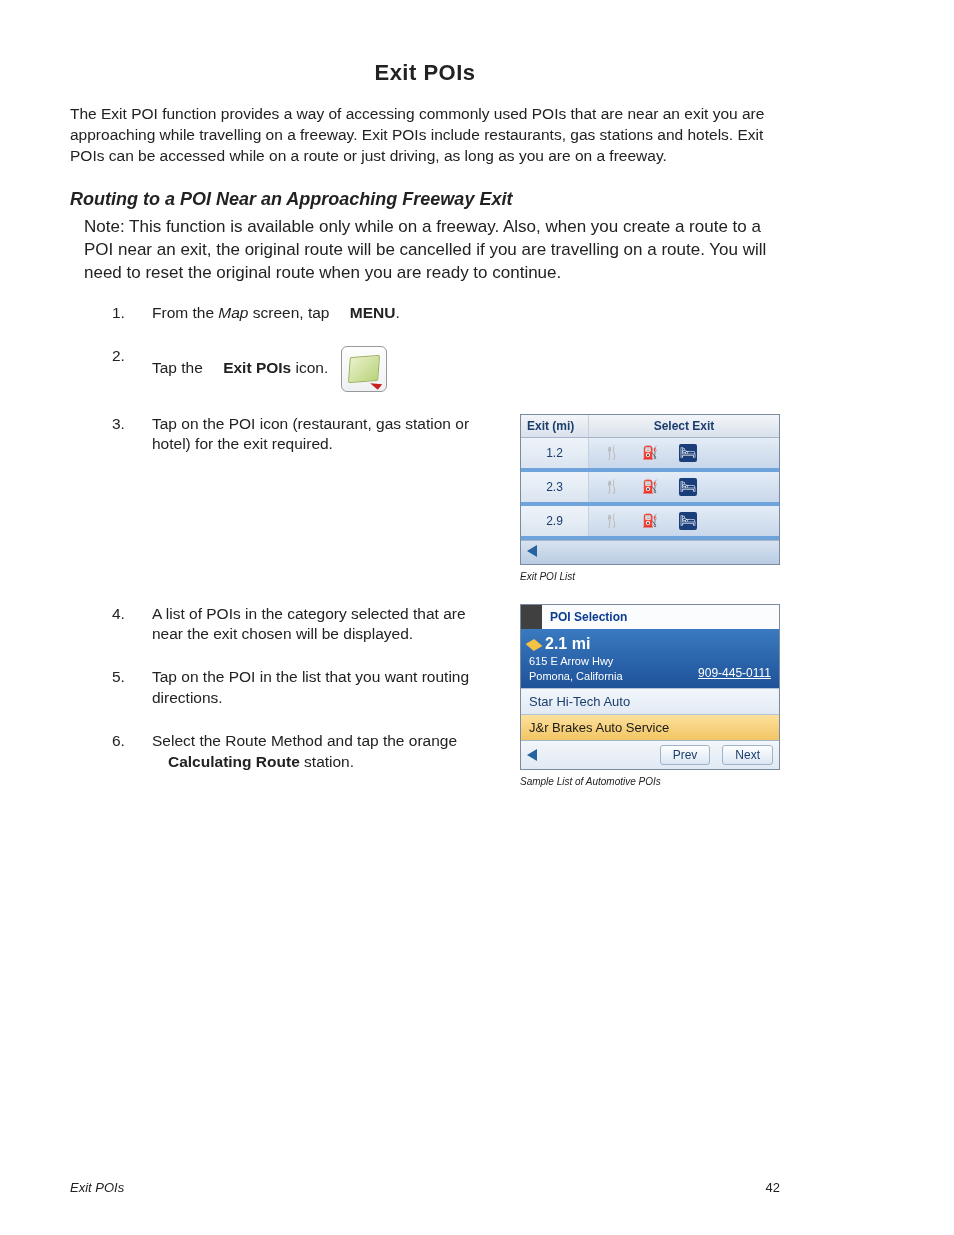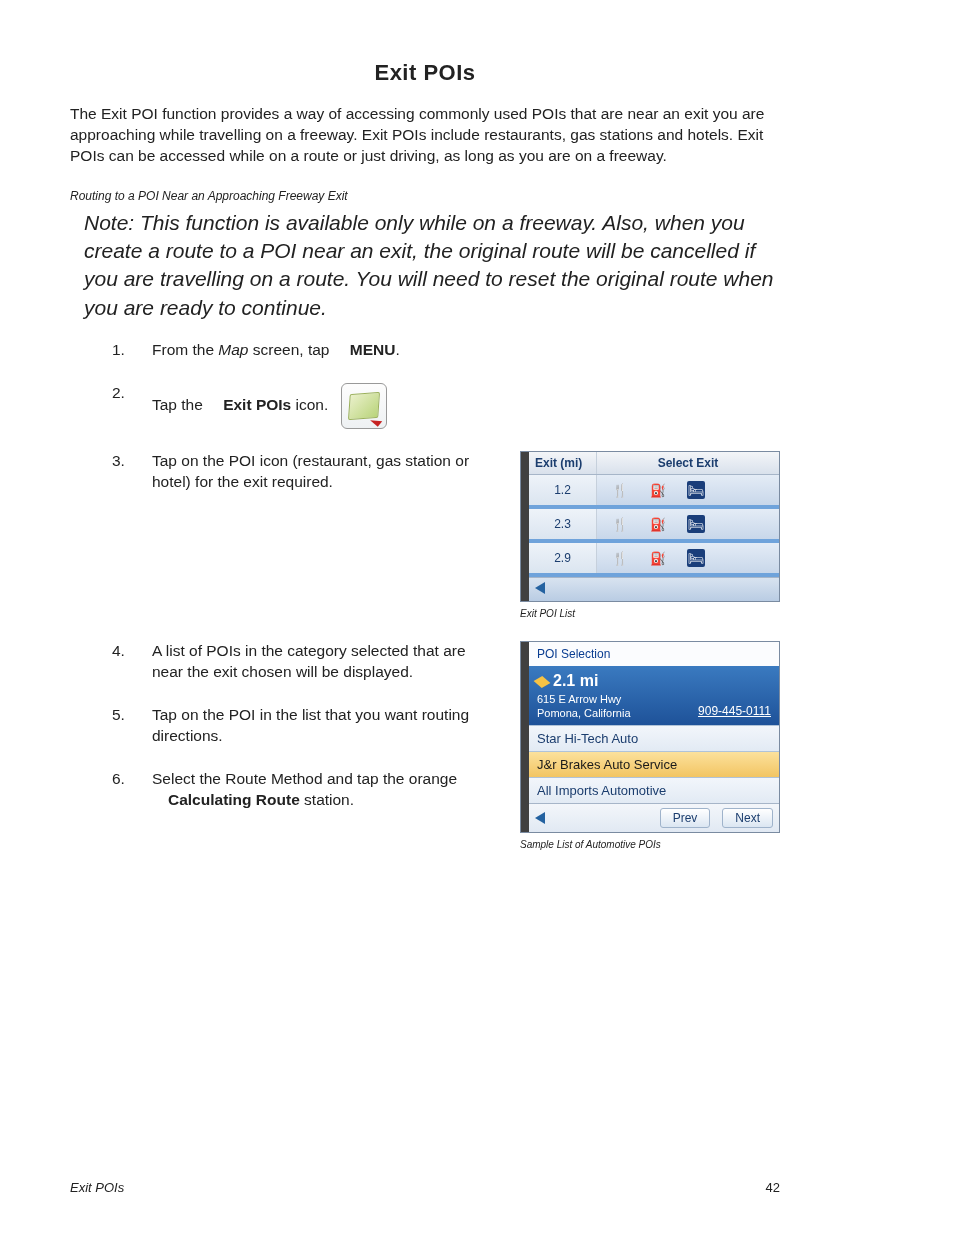--- a/index.html
+++ b/index.html
@@ -24,29 +24,28 @@
     letter-spacing: 0.5px;
     font-family: Arial, Helvetica, sans-serif;
   }
   p.intro {
     font-size: 15.5px;
     line-height: 1.35;
     margin: 0 0 22px 0;
   }
   h2.sub {
     font-style: italic;
-    font-weight: normal;
-    font-size: 12px;
+    font-weight: bold;
+    font-size: 18px;
     margin: 0 0 6px 0;
   }
   .note {
-    font-size: 21px;
+    font-size: 17px;
     line-height: 1.35;
     margin: 0 0 18px 14px;
-    font-style: italic;
   }
   ol.steps {
     list-style: none;
     padding: 0;
     margin: 0 0 0 42px;
     counter-reset: step;
   }
   ol.steps > li {
     font-size: 15.5px;
     line-height: 1.35;
@@ -102,21 +101,20 @@
     border-right: 10px solid #c62121;
     transform: rotate(40deg);
   }
 
   
   .shot {
     border: 1px solid #7a8ba1;
     font-size: 12px;
     background: #404040;
     margin-bottom: 6px;
-    padding-left: 8px;
   }
   .shot-header {
     display: flex;
     background: linear-gradient(#f3f5f8,#d9e1ec);
     color: #1b3d6e;
     font-weight: bold;
     border-bottom: 1px solid #a6b5c8;
   }
   .shot-header .hc1 { flex: 0 0 55px; padding: 4px 6px; border-right:1px solid #c6d0dc;}
   .shot-header .hc2 { flex: 1; text-align: center; padding: 4px 6px;}
@@ -168,23 +166,24 @@
     text-align: left;
     font-style: italic;
     font-size: 10px;
     margin-bottom: 22px;
     color: #222;
   }
 
   
   .sel-title {
     color: #0a3d91;
-    font-weight: normal;
+    font-weight: bold;
     padding: 5px 8px;
     background: #fbfcfe;
+    margin-left: 21px;
   }
   .sel-info {
     background: linear-gradient(#3a7ac0,#1e5299);
     color: #fff;
     padding: 5px 8px;
     position: relative;
     font-size: 11px;
     line-height: 1.3;
   }
   .sel-info .d { font-weight: bold; font-size: 16px; }
@@ -346,21 +345,20 @@
       <div class="shot">
         <div class="sel-title">POI Selection</div>
         <div class="sel-info">
           <div class="d">2.1 mi</div>
           <div>615 E Arrow Hwy</div>
           <div>Pomona, California</div>
           <div class="phone">909-445-0111</div>
         </div>
         <div class="sel-item">Star Hi-Tech Auto</div>
         <div class="sel-item hl">J&amp;r Brakes Auto Service</div>
-        <div class="sel-item">All Imports Automotive</div>
         <div class="sel-footer">
           <span class="back-tri"></span>
           <span class="btns">
             <span class="sel-btn">Prev</span>
             <span class="sel-btn">Next</span>
           </span>
         </div>
       </div>
       <div class="caption">Sample List of Automotive POIs</div>
     </div>

